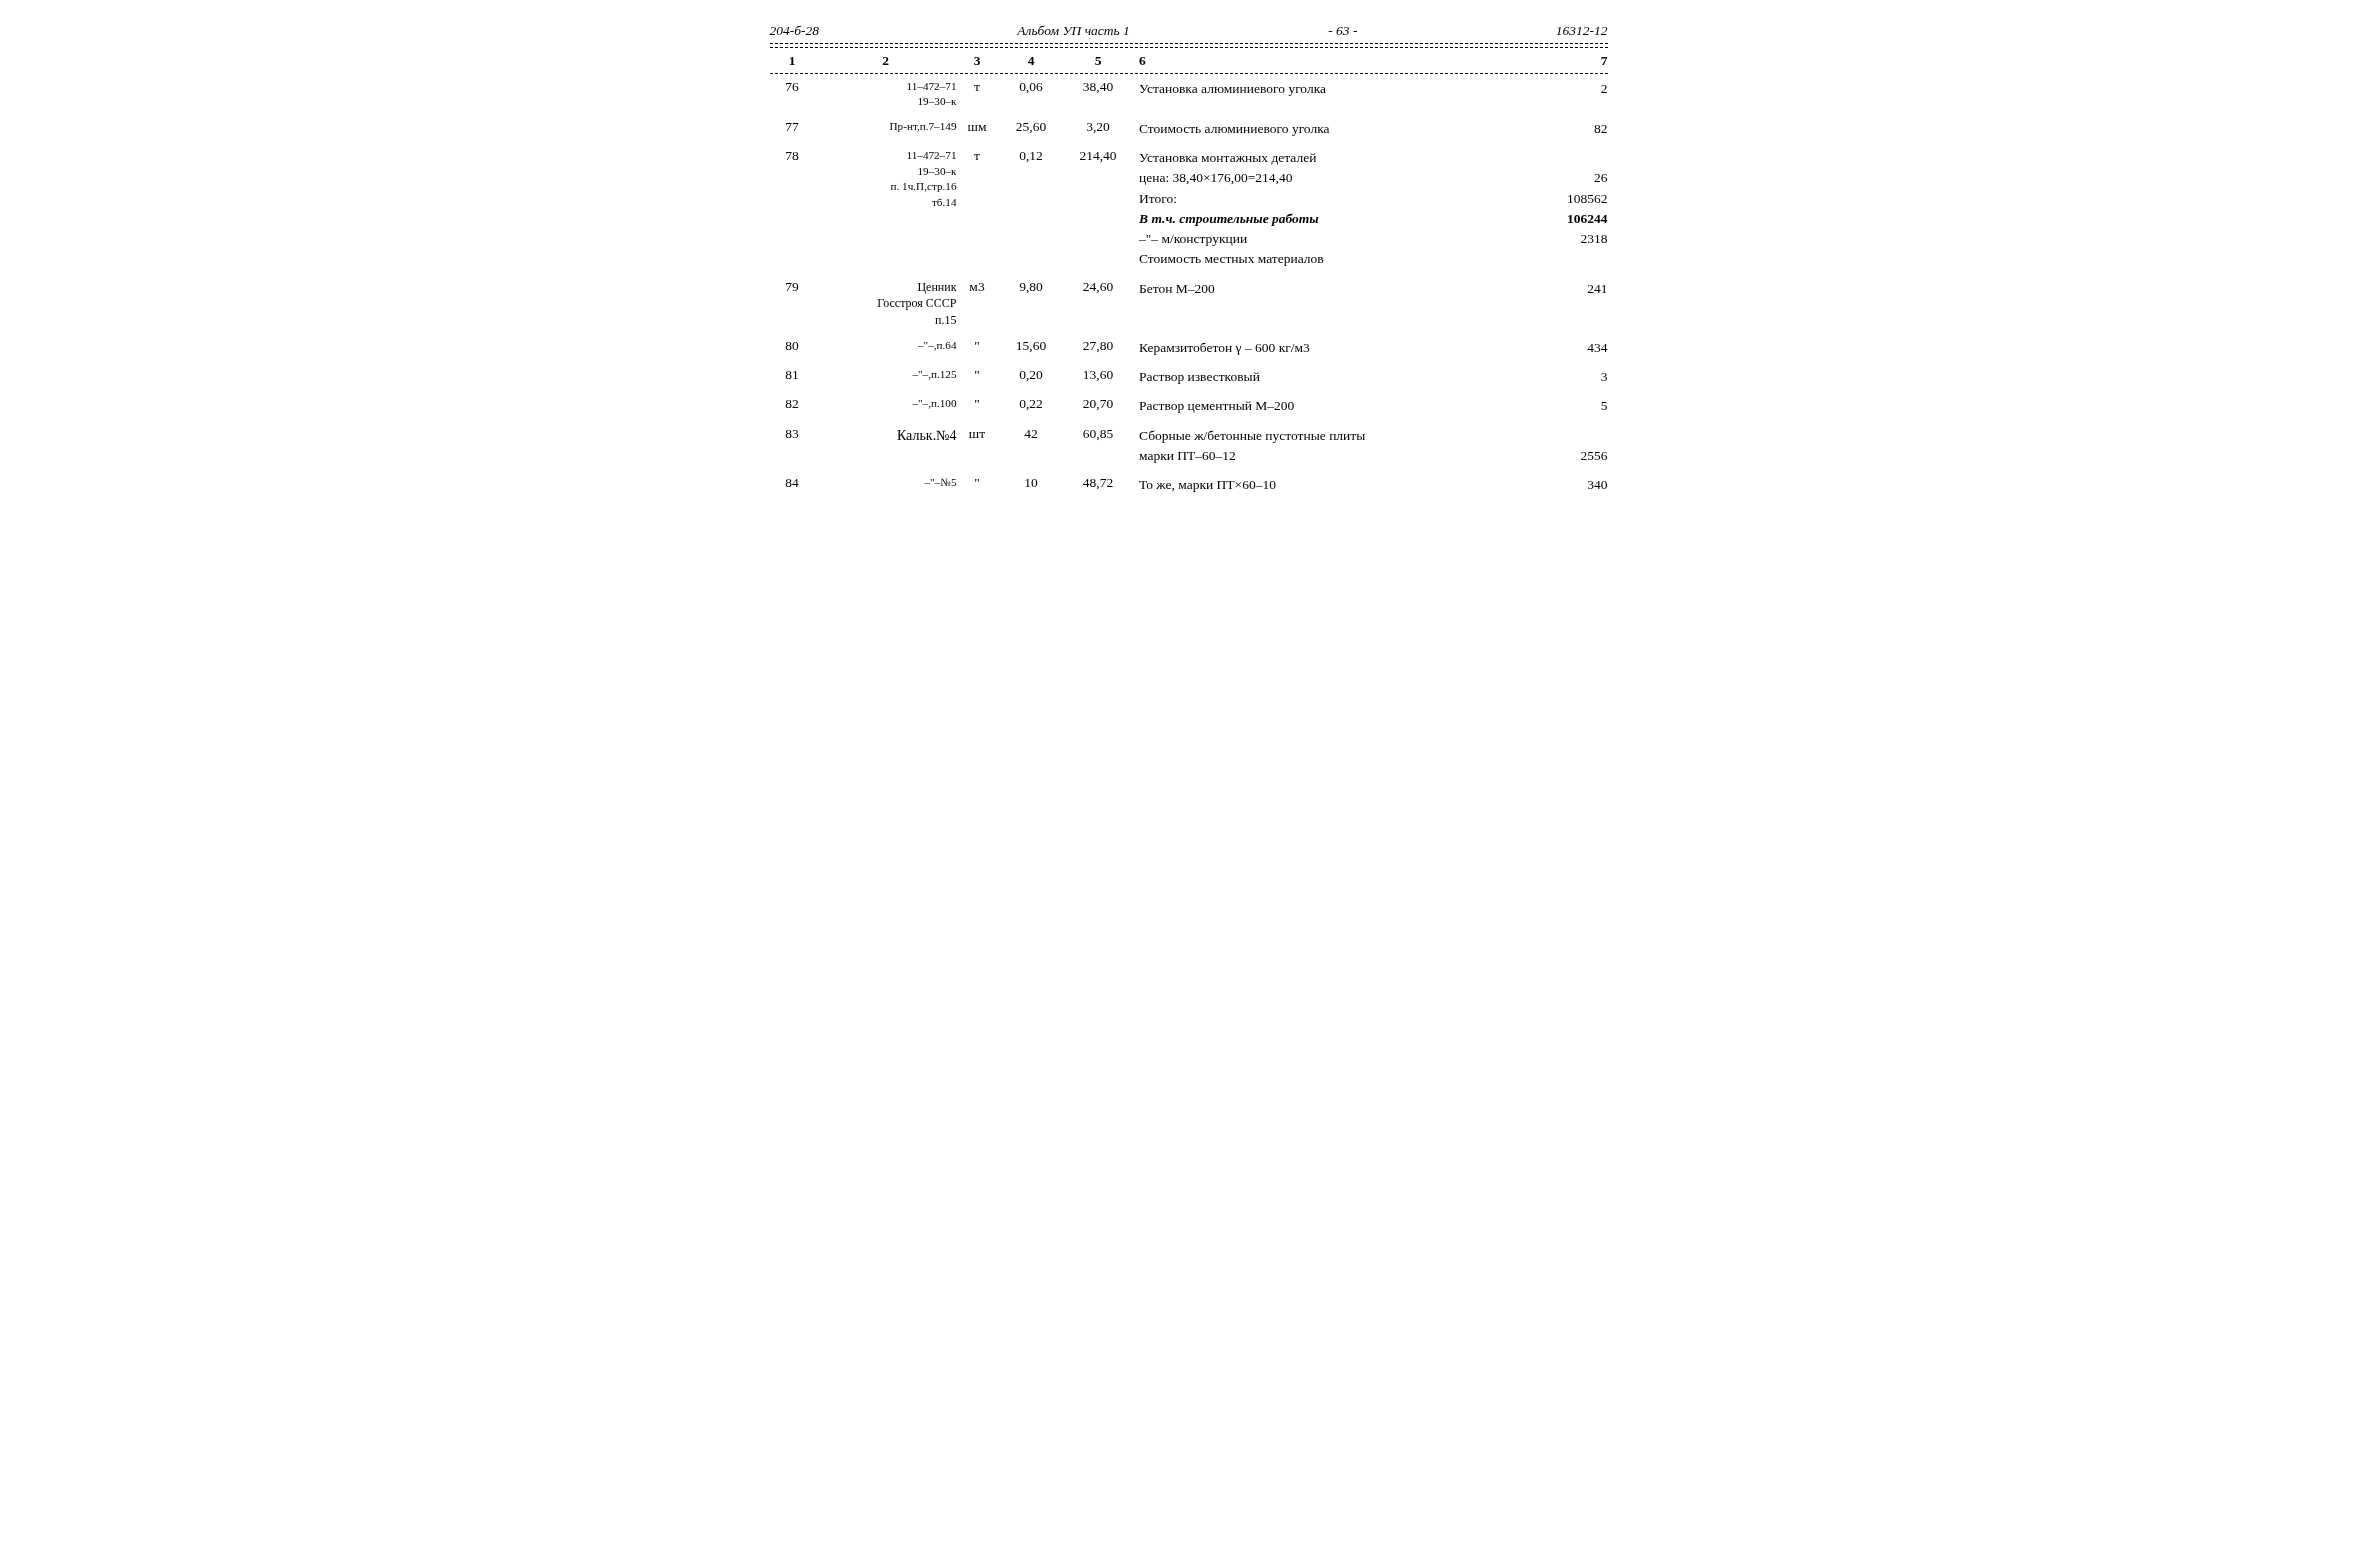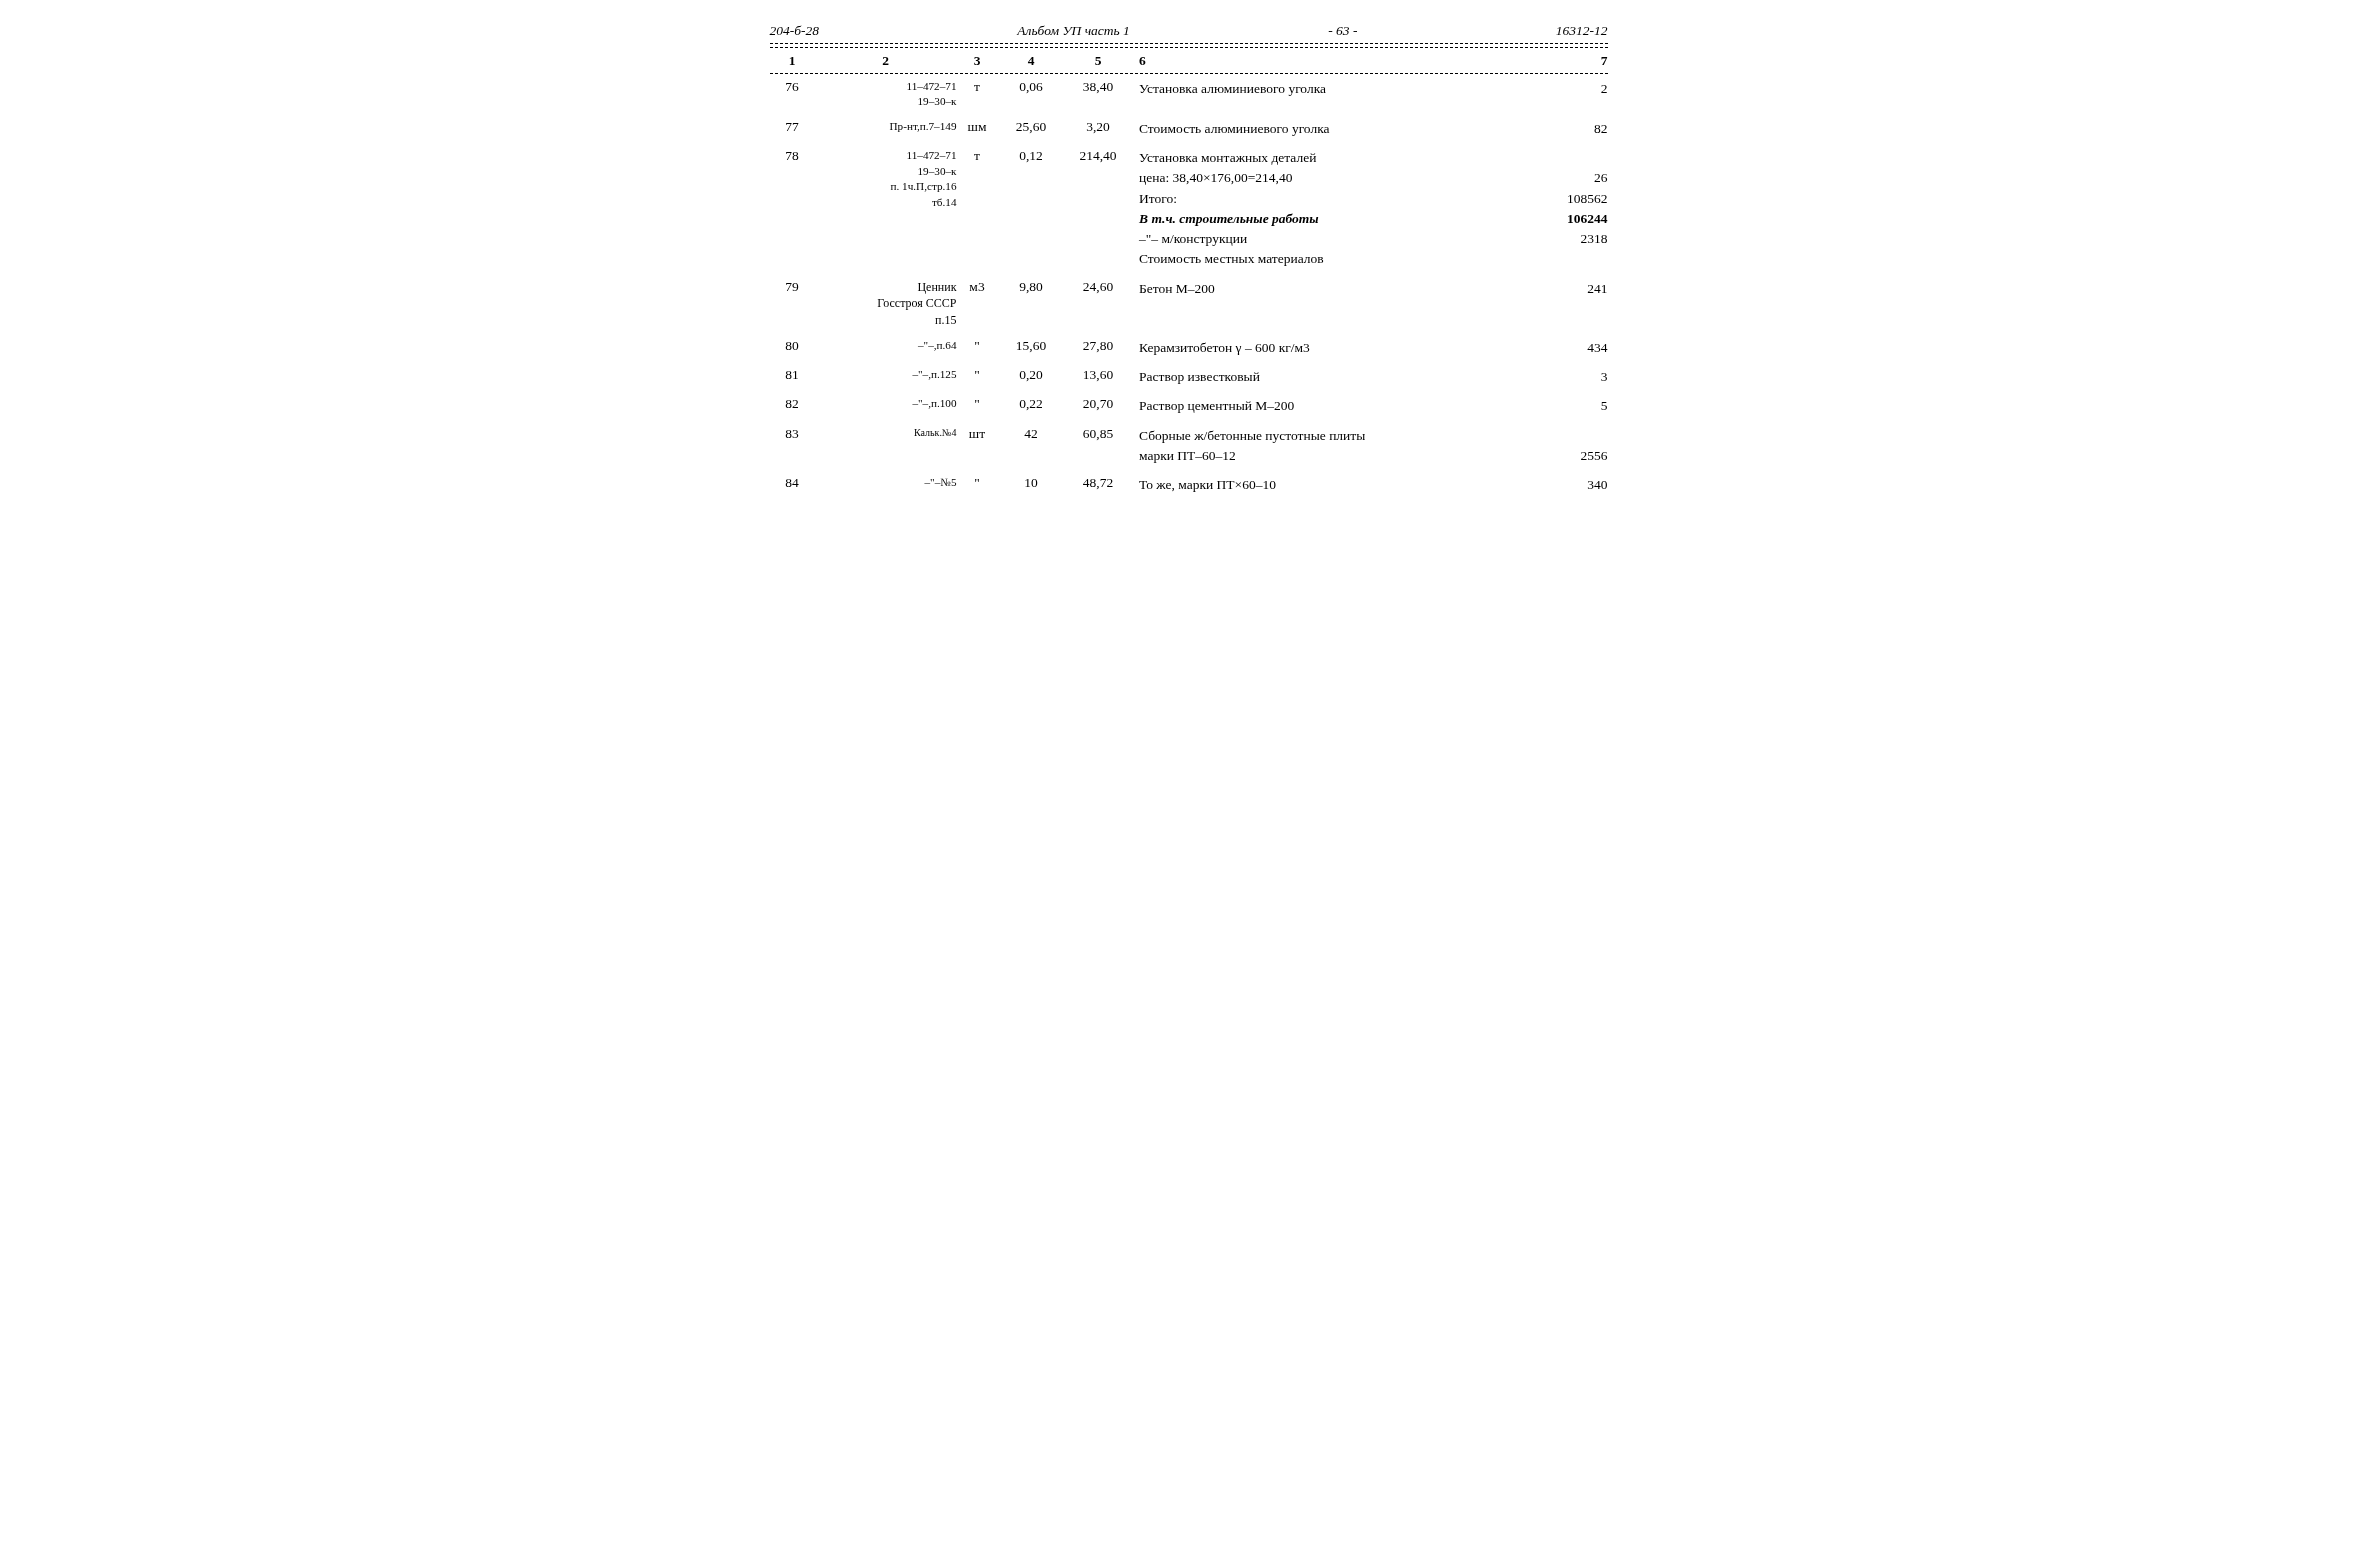--- a/index.html
+++ b/index.html
@@ -239,21 +239,21 @@
         <div class="col6-inner">
           <div class="col6-line">
             <span>Раствор цементный  М–200</span>
             <span class="right-val">5</span>
           </div>
         </div>
       </div>
     </div>
     <div class="data-row">
       <div class="col1">83</div>
-      <div class="col2" style="white-space: pre-line; font-size: 10px;">Кальк.№4</div>
+      <div class="col2" style="white-space: pre-line; font-size: 14px;">Кальк.№4</div>
       <div class="col3">шт</div>
       <div class="col4">42</div>
       <div class="col5">60,85</div>
       <div class="col6">
         <div class="col6-inner">
           <div class="col6-line">
             <span>Сборные ж/бетонные пустотные плиты</span>
           </div>
           <div class="col6-line">
             <span>марки ПТ–60–12</span>

